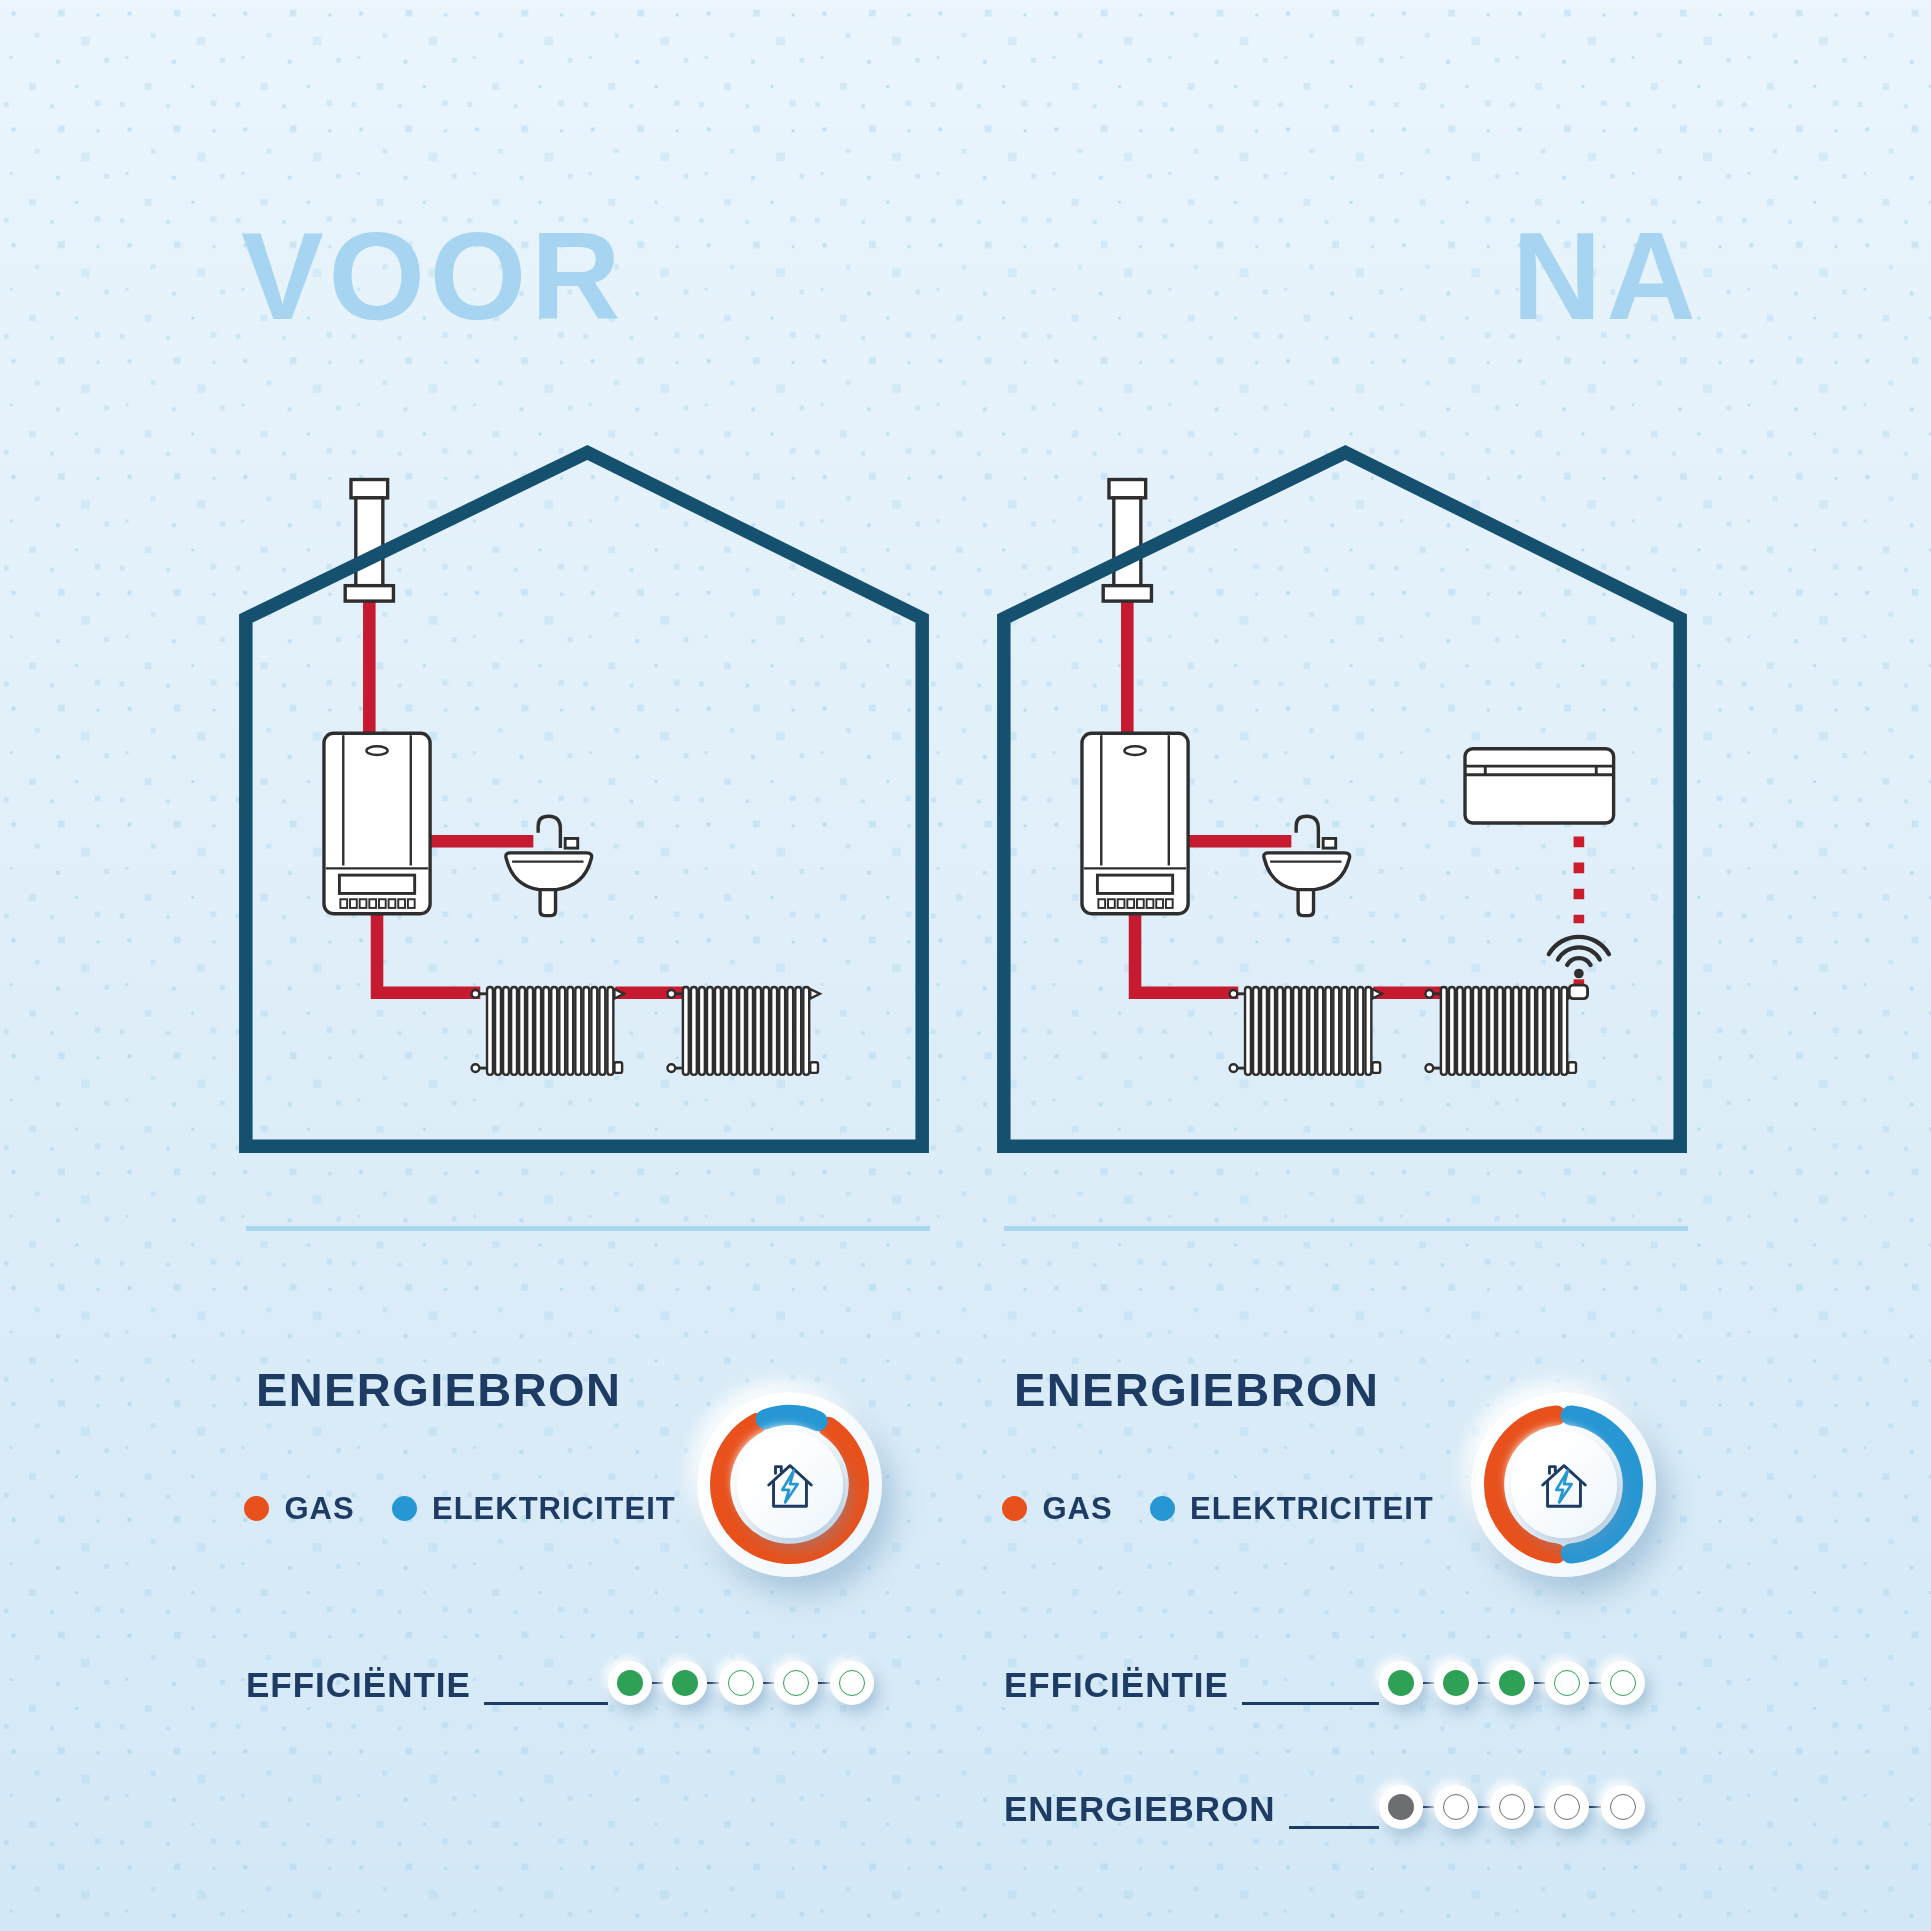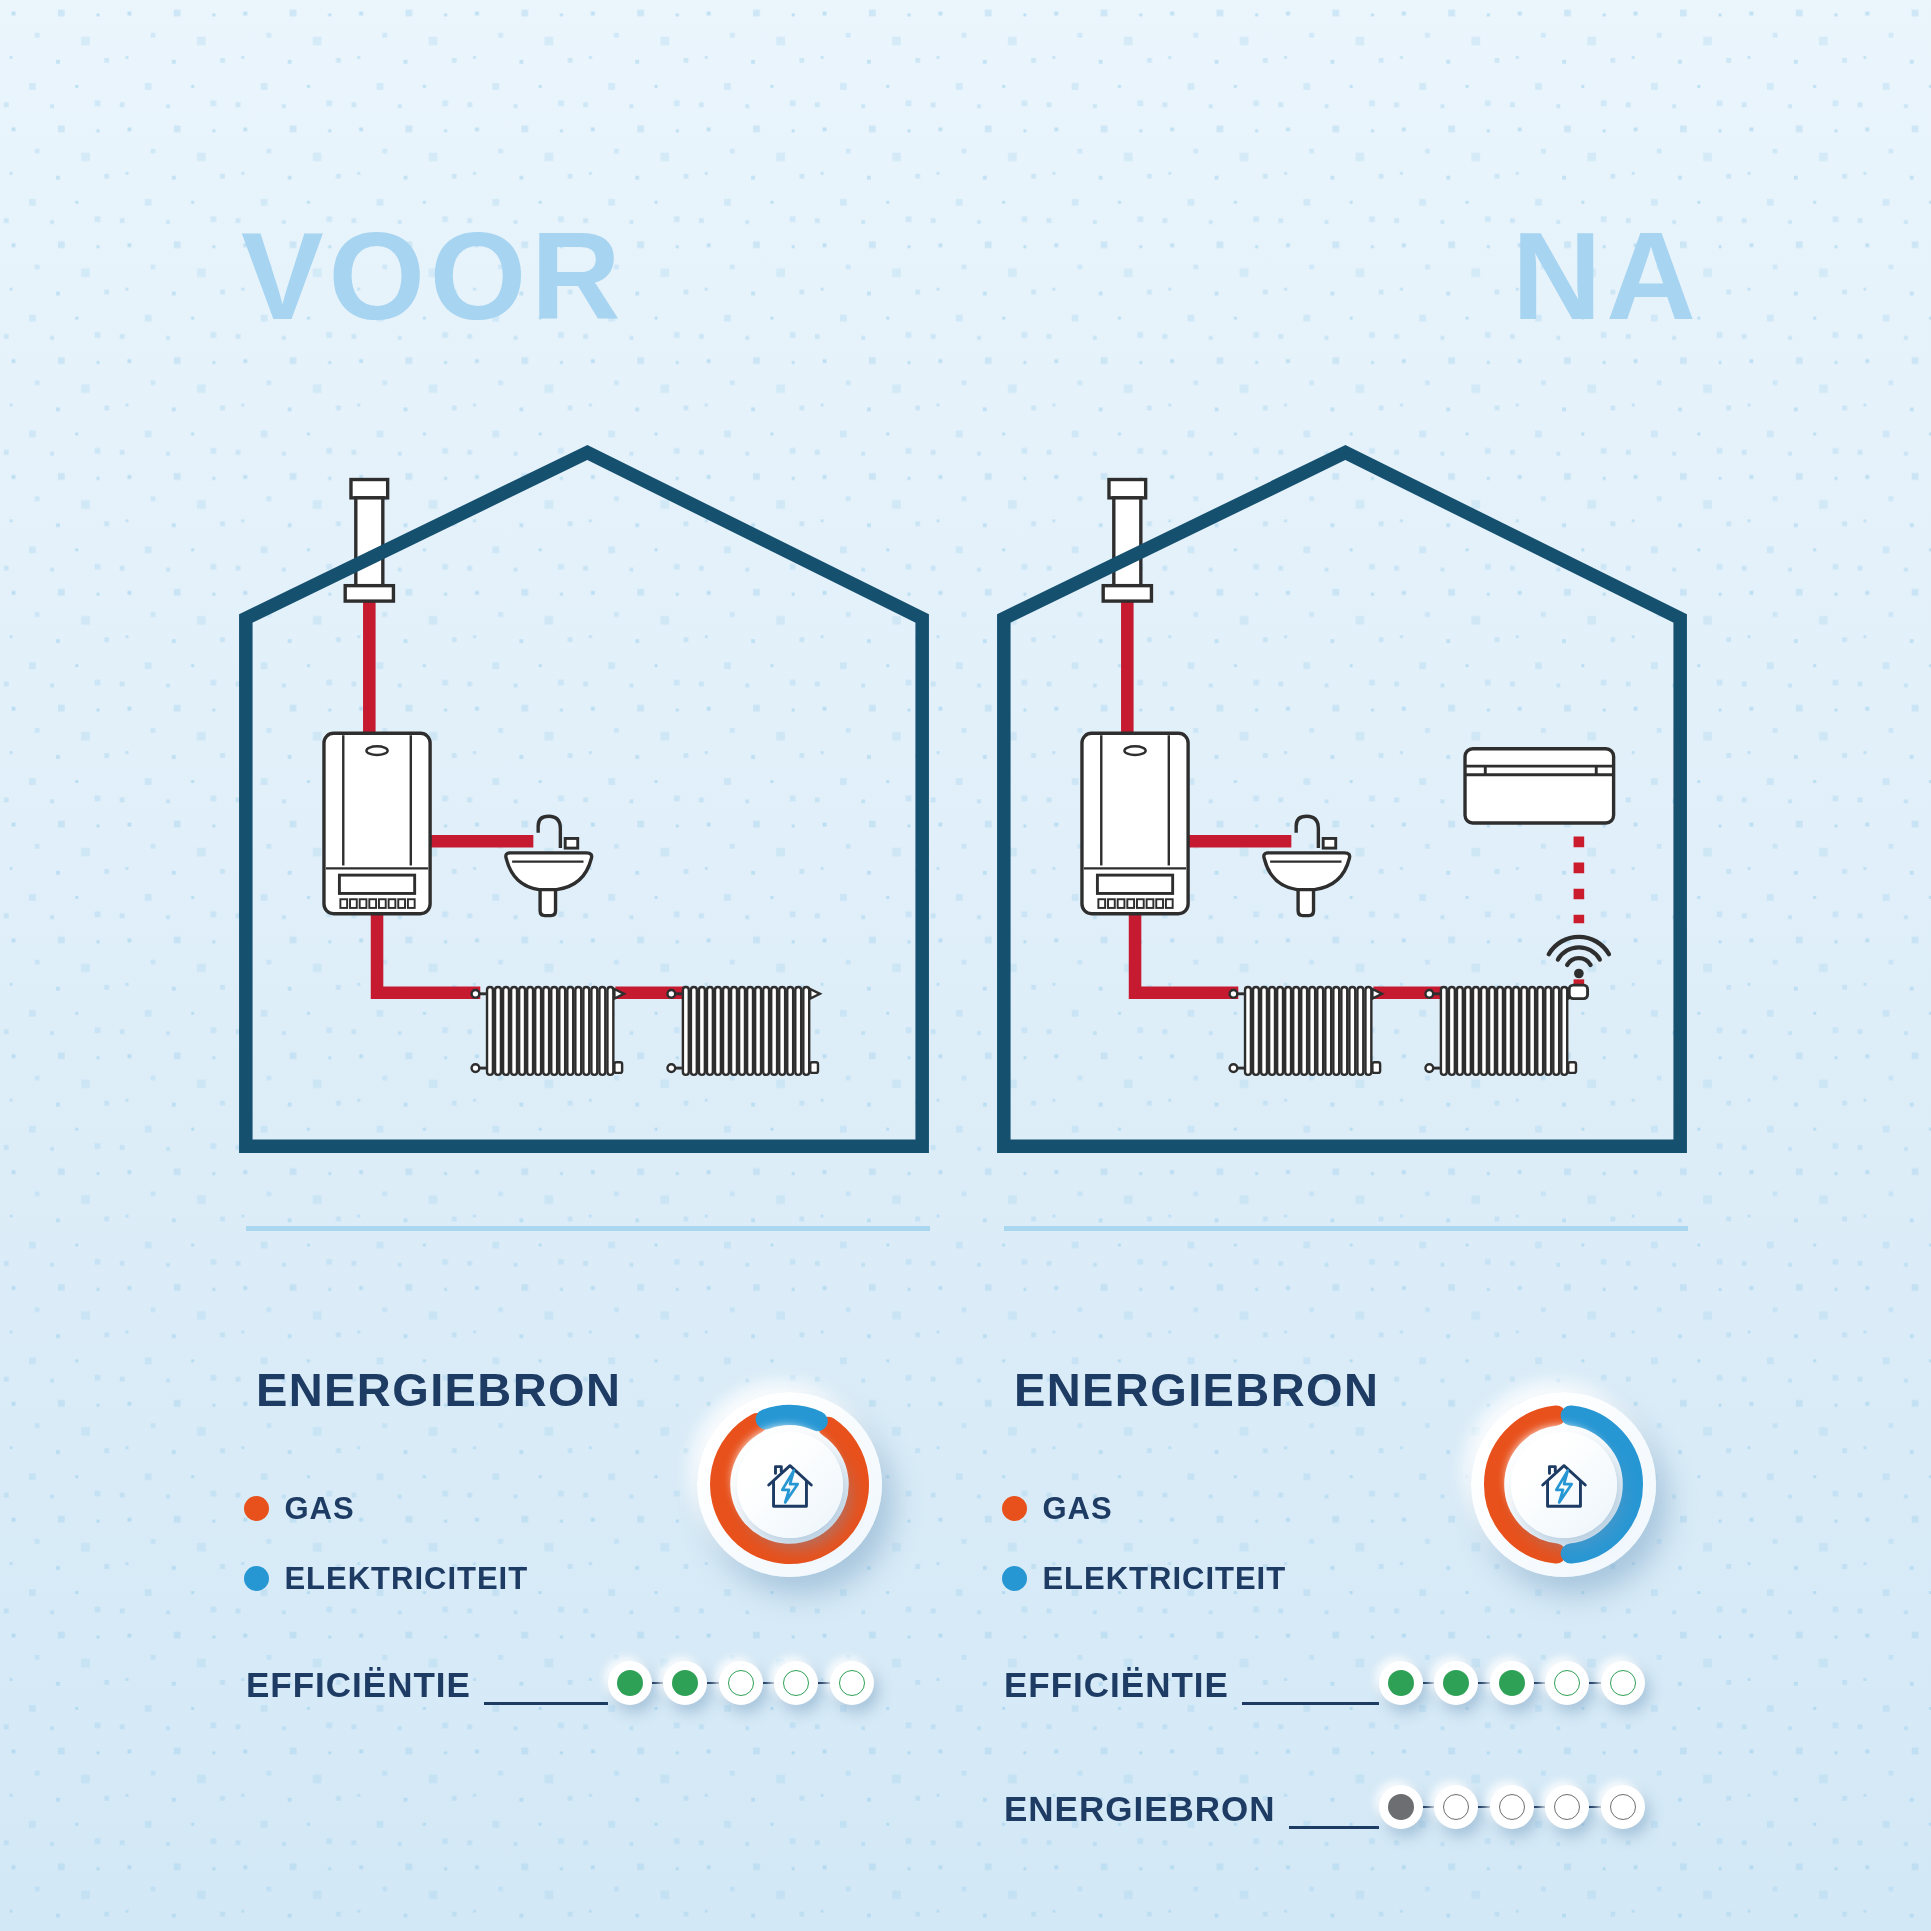--- a/index.html
+++ b/index.html
@@ -27,21 +27,21 @@
   .divider { position:absolute; top:1226px; width:684px; height:4.8px; background:#a9d7f0; }
   .divider-left  { left:246px; }
   .divider-right { left:1004px; }
 
   .energy-heading {
     position:absolute; top:1352px; margin:10px;
     font-size:47px; font-weight:bold; letter-spacing:1.4px; color:#1d3b63;
   }
   .heading-left { left:246px; } .heading-right { left:1004px; }
 
-  .legend { position:absolute; top:1492px; display:flex; flex-direction:column; gap:37px; }
+  .legend { position:absolute; top:1492px; display:flex; flex-direction:row; gap:37px; }
   .legend-left { left:244px; } .legend-right { left:1002px; }
   .legend-row { display:flex; align-items:center; gap:15.4px; height:33px; }
   .legend-dot { width:25px; height:25px; border-radius:50%; flex:0 0 auto; }
   .legend-label { font-size:31px; font-weight:bold; letter-spacing:1px; color:#1d3b63; }
 
   .donut { position:absolute; top:1392px; width:185px; height:185px; }
   .donut-left { left:697px; } .donut-right { left:1471px; }
   .donut-plate {
     position:absolute; inset:0; border-radius:50%;
     background:linear-gradient(135deg,#ffffff 20%,#eef6fc 100%);

